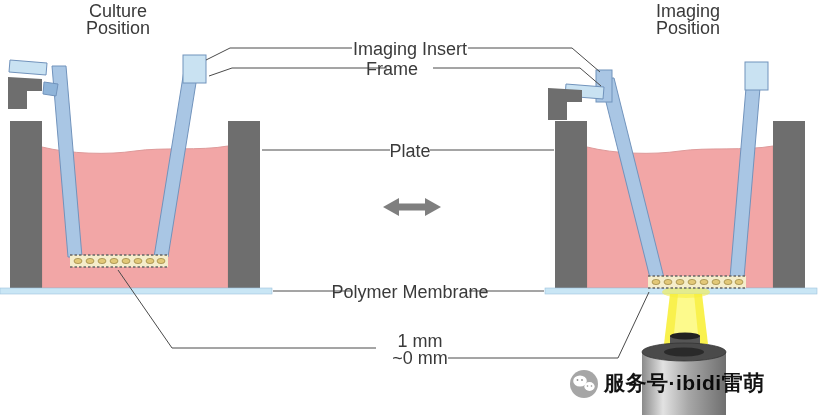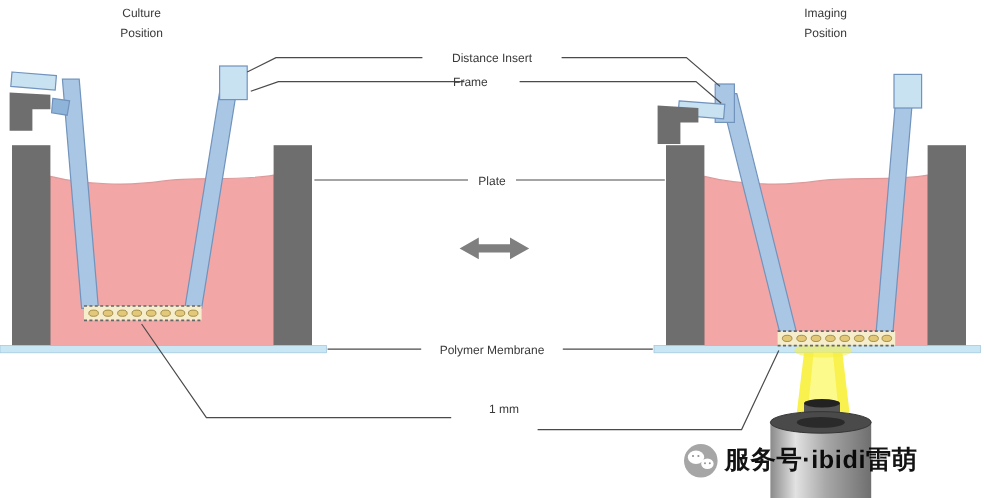--- a/index.html
+++ b/index.html
@@ -8,21 +8,21 @@
     width: 820px;
     height: 415px;
     background: #ffffff;
     overflow: hidden;
     font-family: "Liberation Sans", sans-serif;
   }
   #diagram-svg { position: absolute; left: 0; top: 0; }
   .label {
     position: absolute;
     text-align: center;
-    font-size: 10px;
+    font-size: 18px;
     line-height: 17px;
     color: #3A3A3A;
   }
   .title { white-space: pre-line; }
   .watermark-text {
     position: absolute;
     font-size: 21px;
     font-weight: 600;
     color: #000000;
     letter-spacing: 0.5px;
@@ -156,27 +156,28 @@
       <circle cx="591.5" cy="386" r="0.8" fill="#909090"></circle>
     </g>
   </svg>
 
   <div class="label title" style="left:58px; top:3px; width:120px;">Culture
 Position</div>
 
   <div class="label title" style="left:628px; top:3px; width:120px;">Imaging
 Position</div>
 
-  <div class="label" style="left:340px; top:41px; width:140px;">Distance Insert</div>
+  <div class="label" style="left:340px; top:41px; width:140px;">Imaging Insert</div>
 
   <div class="label" style="left:322px; top:61px; width:140px;">Frame</div>
 
   <div class="label" style="left:340px; top:143px; width:140px;">Plate</div>
 
   <div class="label" style="left:330px; top:284px; width:160px;">Polymer Membrane</div>
 
 
   <div class="label" style="left:350px; top:333px; width:140px;">1 mm</div>
 
+  <div class="label" style="left:350px; top:350px; width:140px;">~0 mm</div>
 
   <div class="watermark-text" style="left:604px; top:369px;">服务号·ibidi雷萌</div>
 
 </div>
 
 </body></html>

